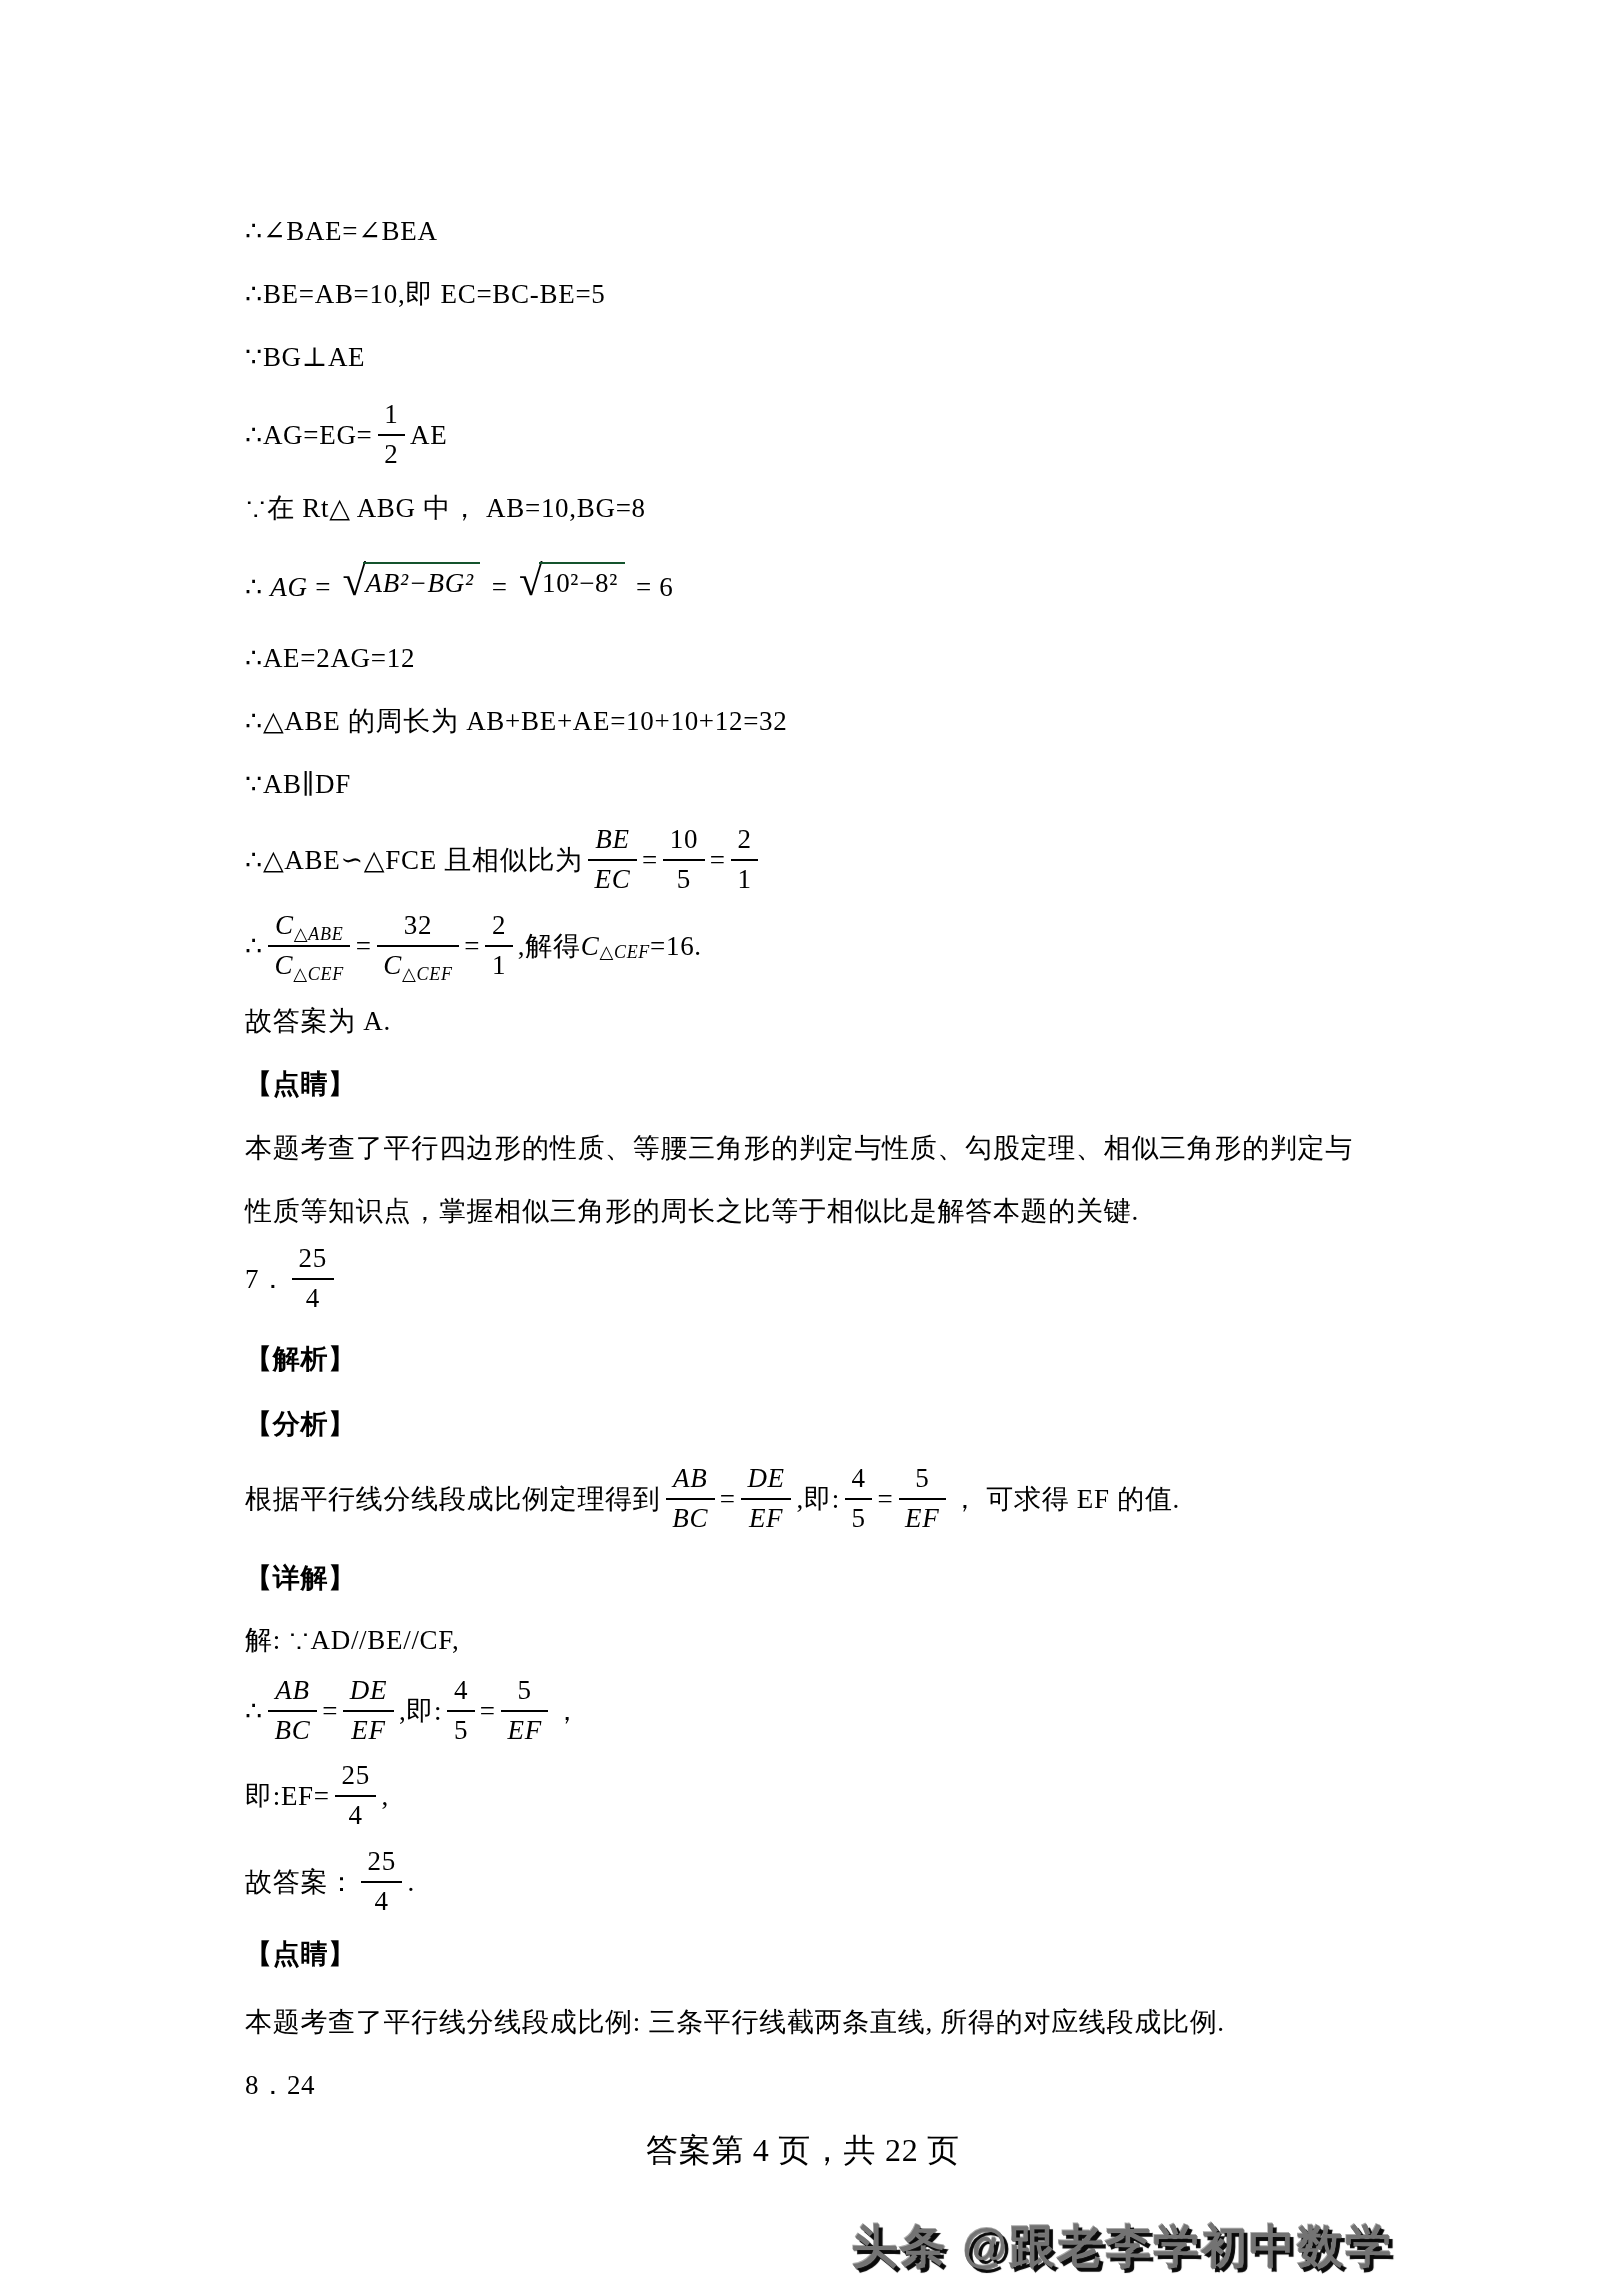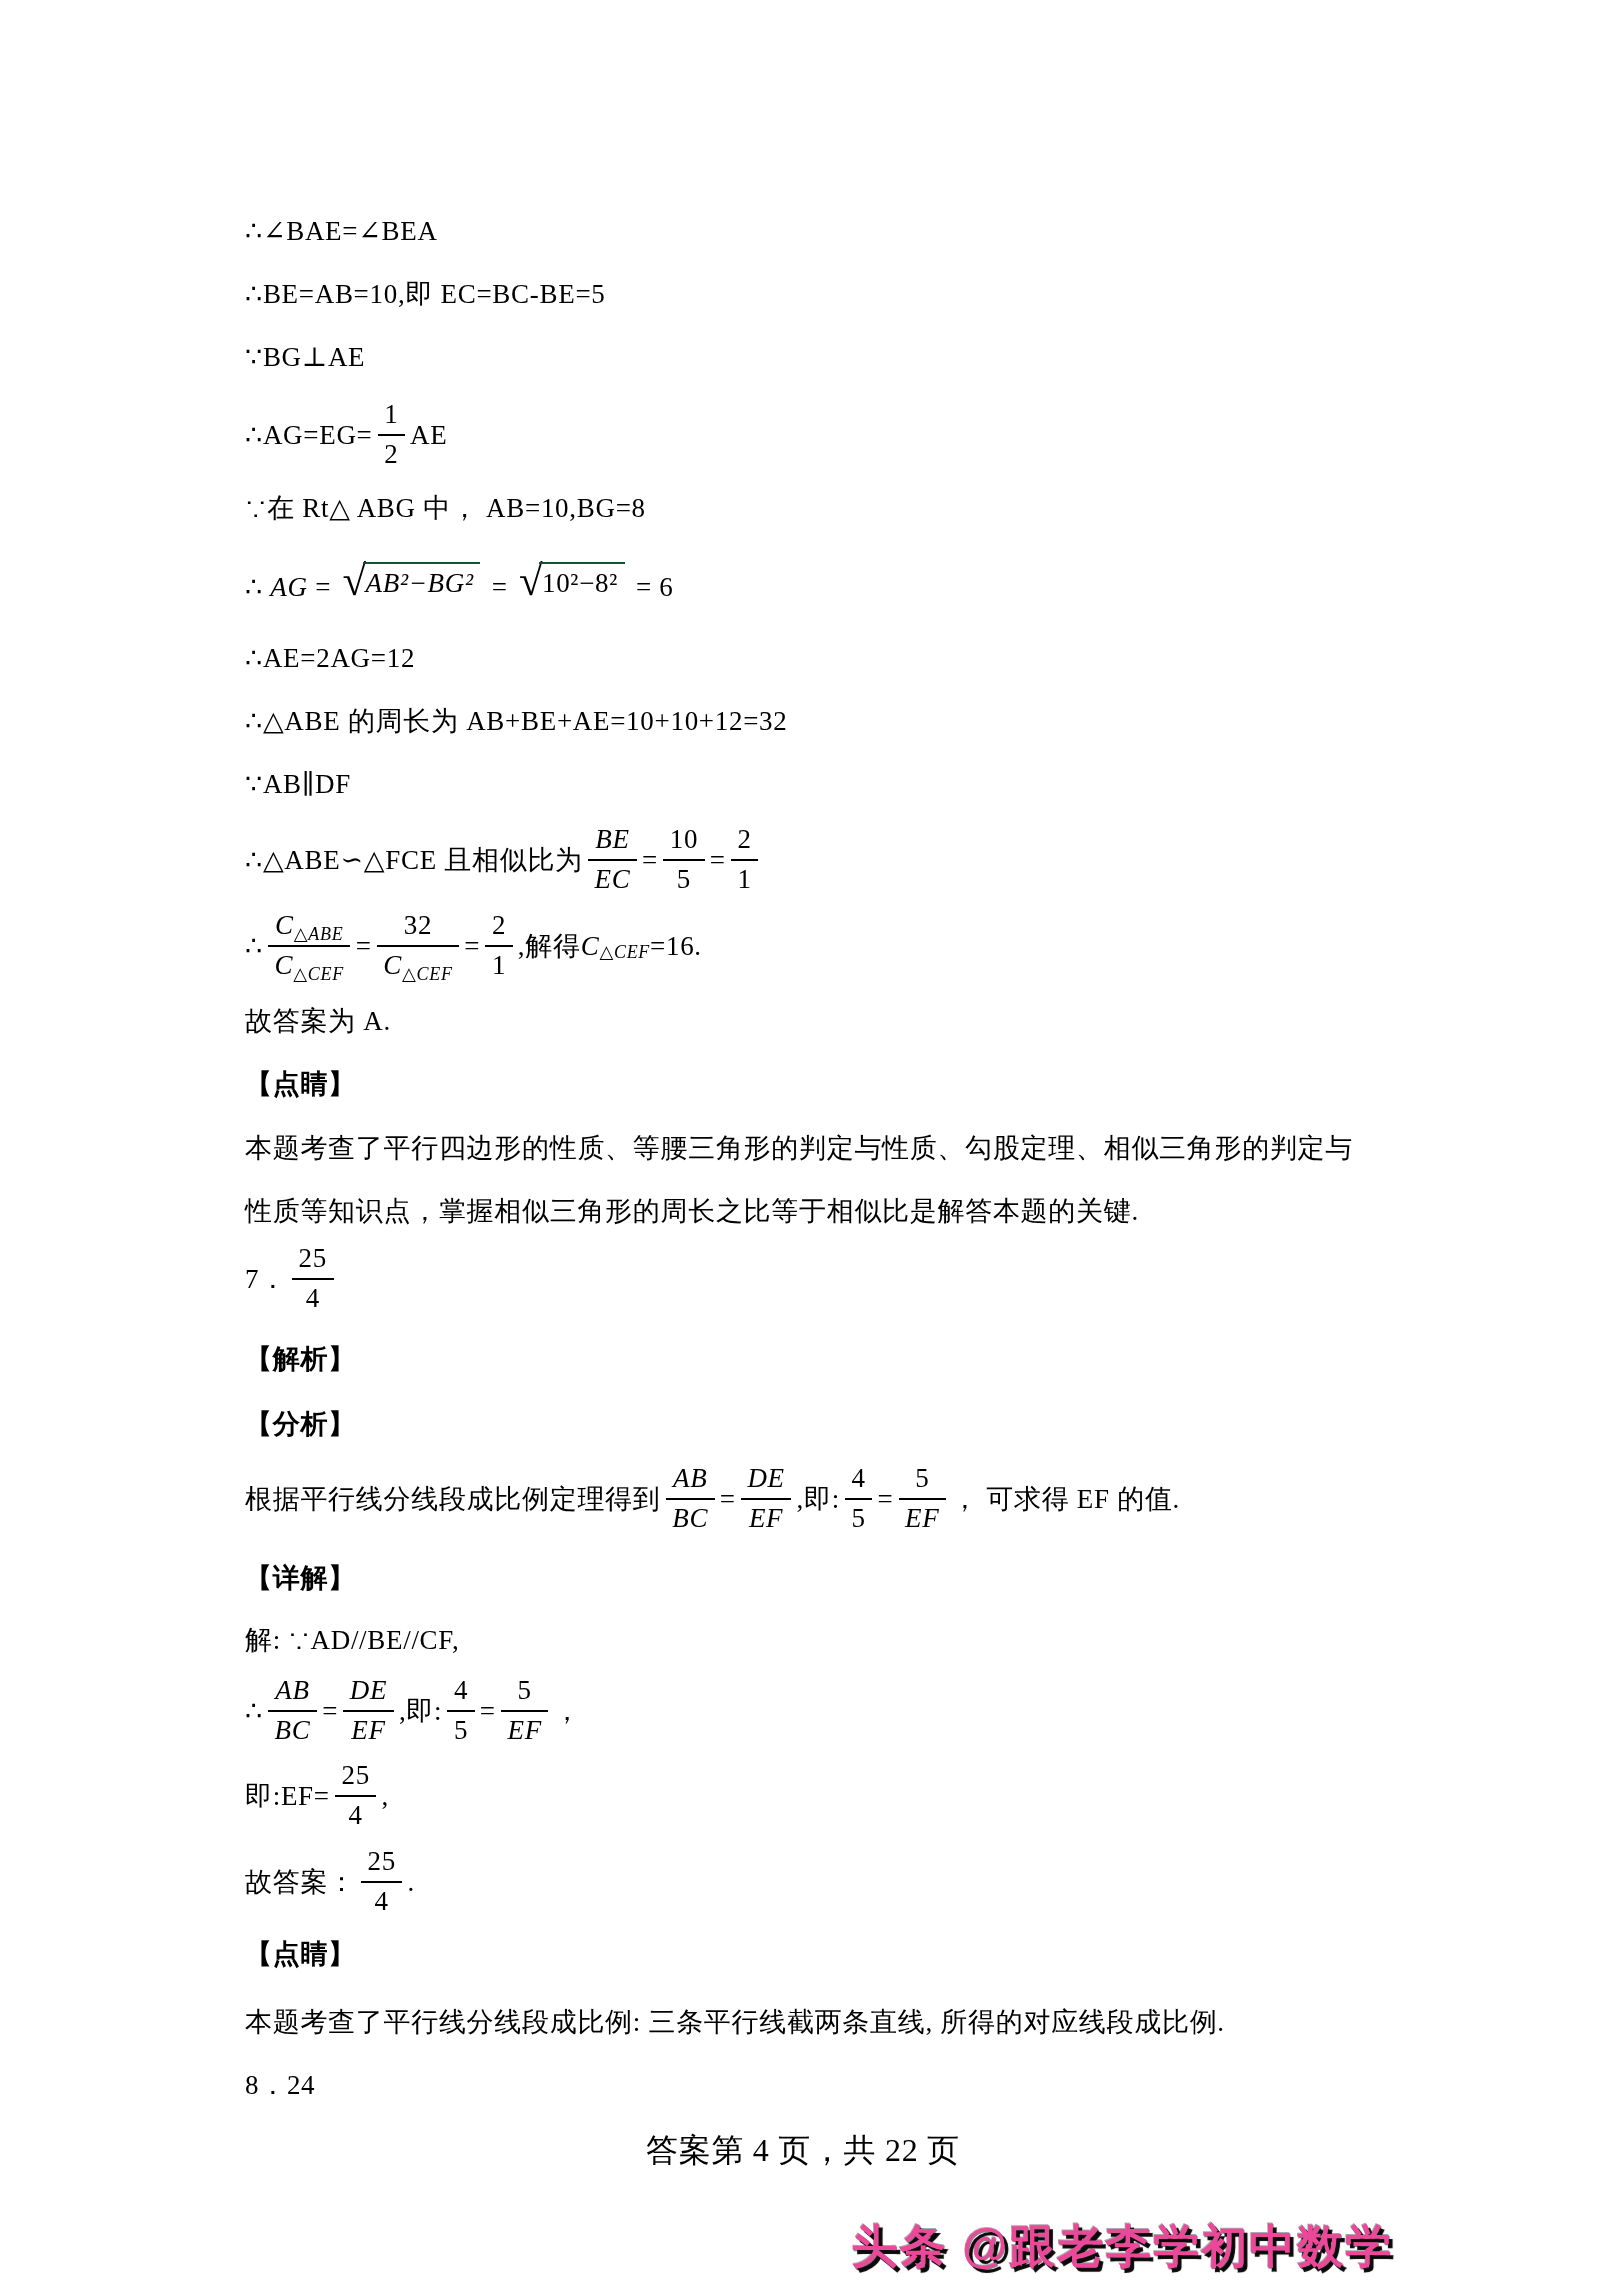--- a/index.html
+++ b/index.html
@@ -48,21 +48,21 @@
     top:2129px;left:646px;
     font-size:32px;letter-spacing:0.7px;
   }
   #watermark{
     position:absolute;
     top:2216px;right:9.8px;
     font-family:"Liberation Sans","DejaVu Sans",sans-serif;
     font-weight:700;
     font-size:46px;
     letter-spacing:2px;
-    color:#ec4899;
+    color:#737373;
     text-shadow:3.9px 3.9px 0.7px #0a0a0a, 0.7px 0.7px 0 #888, -0.7px -0.7px 0 #aaa;
     white-space:nowrap;
   }
 </style>
 </head>
 <body>
 
 <div id="page">
 
   <div class="line" style="top:213px"><span>∴∠BAE=∠BEA</span></div>

